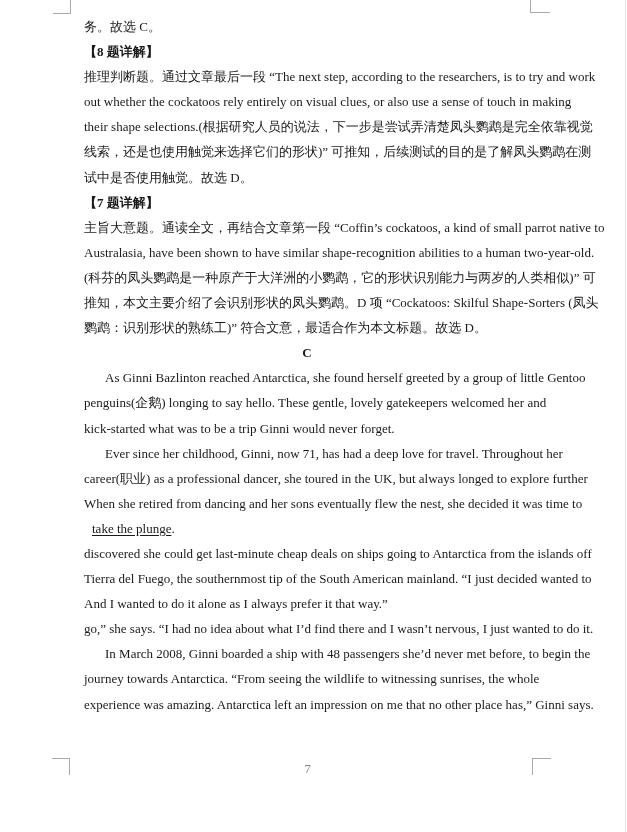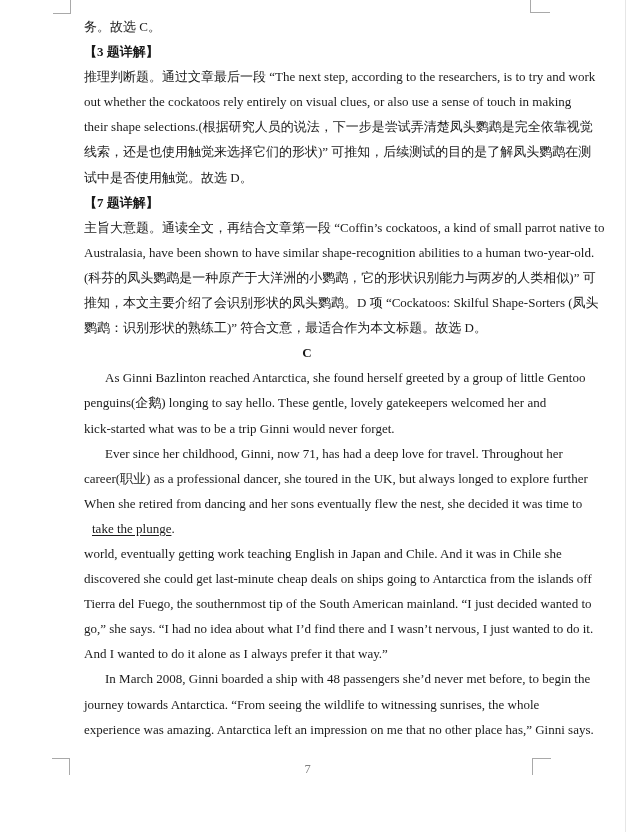--- a/index.html
+++ b/index.html
@@ -28,44 +28,43 @@
 </head>
 <body style="--bg: #ffffff; --ink: #1a1a1a; --crop: #a9a9a9; --pgnum: #7f7f7f; --edge: #e6e6e6;">
 
 <div class="crop tl"></div>
 <div class="crop tr"></div>
 <div class="crop bl"></div>
 <div class="crop br"></div>
 
 <div class="content">
     <div class="line">务。故选 C。</div>
-    <div class="line b">【3 题详解】</div>
+    <div class="line b">【8 题详解】</div>
     <div class="line">推理判断题。通过文章最后一段 “The next step, according to the researchers, is to try and work</div>
     <div class="line">out whether the cockatoos rely entirely on visual clues, or also use a sense of touch in making</div>
     <div class="line">their shape selections.(根据研究人员的说法，下一步是尝试弄清楚凤头鹦鹉是完全依靠视觉</div>
     <div class="line">线索，还是也使用触觉来选择它们的形状)” 可推知，后续测试的目的是了解凤头鹦鹉在测</div>
     <div class="line">试中是否使用触觉。故选 D。</div>
     <div class="line b">【7 题详解】</div>
     <div class="line">主旨大意题。通读全文，再结合文章第一段 “Coffin’s cockatoos, a kind of small parrot native to</div>
     <div class="line">Australasia, have been shown to have similar shape-recognition abilities to a human two-year-old.</div>
     <div class="line">(科芬的凤头鹦鹉是一种原产于大洋洲的小鹦鹉，它的形状识别能力与两岁的人类相似)” 可</div>
     <div class="line">推知，本文主要介绍了会识别形状的凤头鹦鹉。D 项 “Cockatoos: Skilful Shape-Sorters (凤头</div>
     <div class="line">鹦鹉：识别形状的熟练工)” 符合文意，最适合作为本文标题。故选 D。</div>
     <div class="line b c">C</div>
     <div class="line ind">As Ginni Bazlinton reached Antarctica, she found herself greeted by a group of little Gentoo</div>
     <div class="line">penguins(企鹅) longing to say hello. These gentle, lovely gatekeepers welcomed her and</div>
     <div class="line">kick-started what was to be a trip Ginni would never forget.</div>
     <div class="line ind">Ever since her childhood, Ginni, now 71, has had a deep love for travel. Throughout her</div>
     <div class="line">career(职业) as a professional dancer, she toured in the UK, but always longed to explore further</div>
     <div class="line">When she retired from dancing and her sons eventually flew the nest, she decided it was time to</div>
     <div class="line"><span class="u">take the plunge</span><span class="">.</span></div>
-    <div class="line">world, eventually getting work teaching English in Japan and Chile. And it was in Chile she</div>
     <div class="line">discovered she could get last-minute cheap deals on ships going to Antarctica from the islands off</div>
     <div class="line">Tierra del Fuego, the southernmost tip of the South American mainland. “I just decided wanted to</div>
+    <div class="line">And I wanted to do it alone as I always prefer it that way.”</div>
     <div class="line">go,” she says. “I had no idea about what I’d find there and I wasn’t nervous, I just wanted to do it.</div>
-    <div class="line">And I wanted to do it alone as I always prefer it that way.”</div>
     <div class="line ind">In March 2008, Ginni boarded a ship with 48 passengers she’d never met before, to begin the</div>
     <div class="line">journey towards Antarctica. “From seeing the wildlife to witnessing sunrises, the whole</div>
     <div class="line">experience was amazing. Antarctica left an impression on me that no other place has,” Ginni says.</div>
   </div>
 
 <div class="pagenum">7</div>
 <div class="page-edge"></div>
 
 </body></html>

